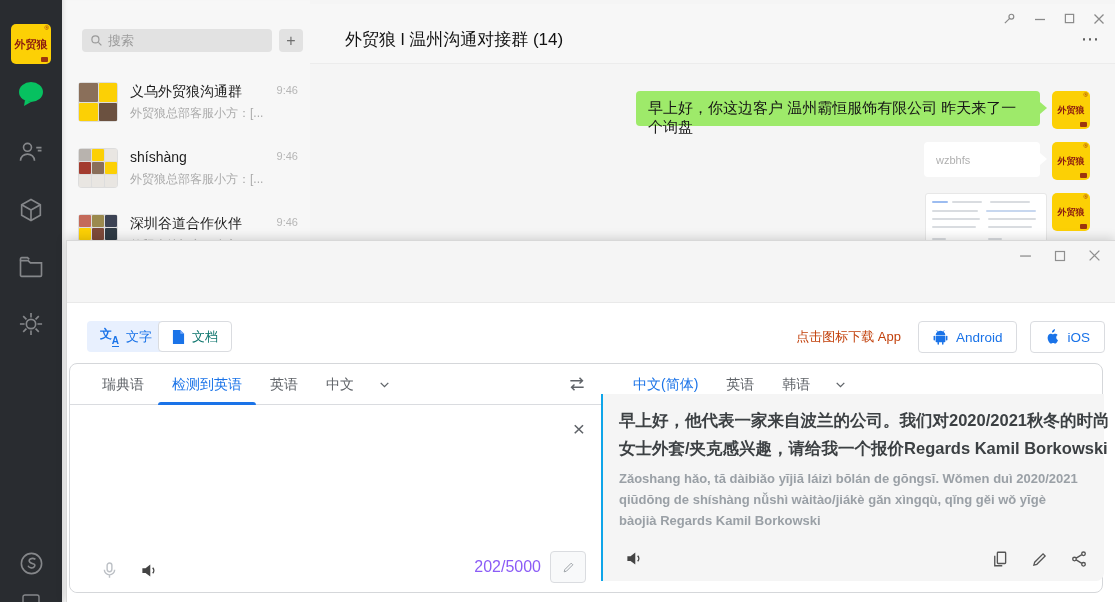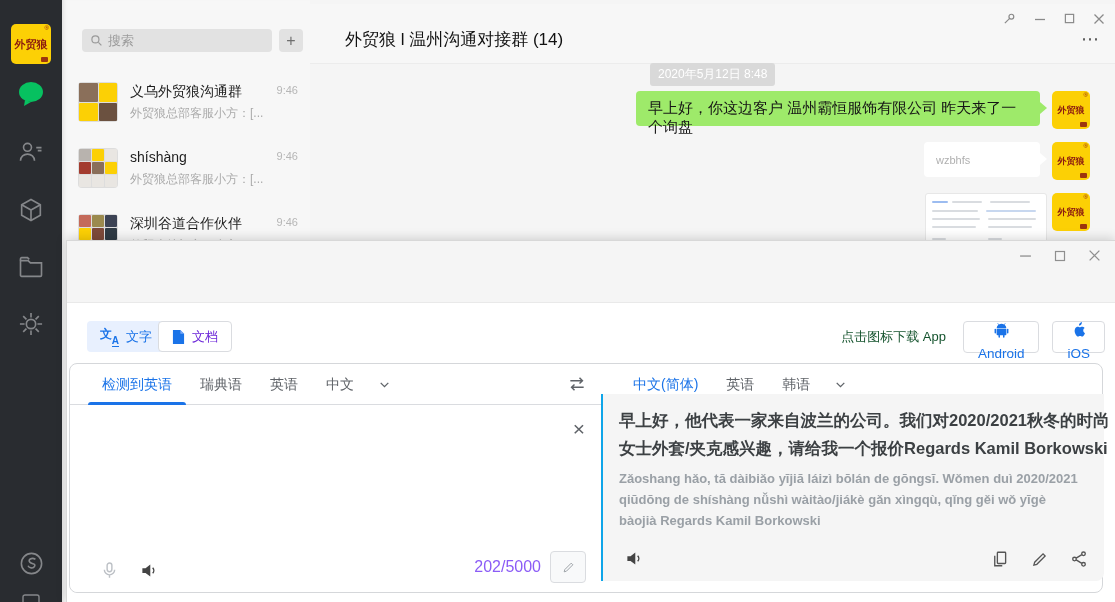--- a/index.html
+++ b/index.html
@@ -49,25 +49,25 @@
   .thumb .bl{position:absolute;background:#9cbcf0;height:2px;border-radius:1px;}
 
   
   .overlay{left:66px;top:240px;width:1049px;height:362px;background:#fff;z-index:5;
            border:1px solid #d8d8d8;border-right:none;border-bottom:none;box-sizing:border-box;
            box-shadow:0 -2px 10px rgba(0,0,0,.15);}
   .ov-titlebar{left:0;top:0;width:100%;height:62px;background:#f5f5f5;border-bottom:1px solid #e9e9e9;box-sizing:border-box;}
   .ov-btns{right:14px;top:8px;display:flex;gap:22px;color:#8f8f8f;align-items:center;}
   .modebtn{height:31px;border-radius:4px;display:flex;align-items:center;gap:7px;padding:0 13px;font-size:13px;box-sizing:border-box;}
   .mode-text{left:20px;top:80px;background:#e8f0fe;color:#1a73e8;}
-  .mode-doc{left:91px;top:80px;background:#fff;border:1px solid #dadce0;color:#6d28d9;}
+  .mode-doc{left:91px;top:80px;background:#fff;border:1px solid #dadce0;color:#0f766e;}
   .dl-row{right:10px;top:80px;display:flex;align-items:center;gap:13px;}
-  .dl-hint{color:#14532d;font-size:13px;margin-right:4px;}
+  .dl-hint{color:#c2410c;font-size:13px;margin-right:4px;}
   .storebtn{height:32px;border:1px solid #dadce0;border-radius:4px;background:#fff;color:#1a73e8;
-            font-size:13.5px;display:flex;align-items:center;gap:8px;padding:0 14px;box-sizing:border-box;flex-direction:column;}
+            font-size:13.5px;display:flex;align-items:center;gap:8px;padding:0 14px;box-sizing:border-box;}
 
   .card{left:2px;top:122px;width:1034px;height:230px;border:1px solid #d5d7da;border-radius:8px;background:#fff;box-sizing:border-box;}
   .langbar{left:0;top:0;width:100%;height:41px;border-bottom:1px solid #dadce0;box-sizing:border-box;}
   .tabs{position:absolute;top:0;display:flex;padding-left:18px;height:40px;align-items:center;}
   .ltab{padding:0 14px;font-size:14px;color:#5f6368;height:40px;line-height:40px;position:relative;white-space:nowrap;}
   .ltab.active{color:#1a73e8;}
   .ltab.active::after{content:"";position:absolute;left:0;right:0;bottom:-1px;height:3px;background:#1a73e8;border-radius:3px 3px 0 0;}
   .chev{color:#5f6368;margin-left:10px;display:flex;align-items:center;}
   .swap{left:497px;top:10px;color:#5f6368;}
 
@@ -226,21 +226,20 @@
         </span>
         <span class="icon">
           <svg width="12" height="12" viewBox="0 0 12 12">
               <path d="M1.5 1.5l9 9M10.5 1.5l-9 9" stroke="#8a8a8a" stroke-width="1.3"></path>
             </svg>
         </span>
       </div>
     </div>
     <div class="abs moredots">⋯</div>
 
-    <div class="abs datechip">2020年5月12日 8:48</div>
 
     <div class="abs">
       <div class="abs bubble" style="left:326px;top:91px;width:404px;height:35px;background:#9eea6a;">早上好，你这边客户 温州霸恒服饰有限公司 昨天来了一个询盘</div>
       <div class="tail" style="left:730px;top:102px;border-left:7px solid #9eea6a;"></div>
       <div class="abs wl-logo msg-av" style="left:742px;top:91px;width:38px;height:38px;">
         <span>外贸狼</span>
         <span class="reg">®</span>
         <span class="mini"></span>
       </div>
     </div>
@@ -336,22 +335,22 @@
               <path d="M11.3 3.1c.6-.8 1.1-1.9 1-3-1 .1-2.1.7-2.8 1.5-.6.7-1.2 1.8-1 2.9 1.1.1 2.2-.6 2.8-1.4zM13.8 10.6c0-2 1.7-3 1.7-3-.9-1.4-2.4-1.6-2.9-1.6-1.2-.1-2.4.7-3 .7-.6 0-1.6-.7-2.6-.7-1.3 0-2.6.8-3.3 2-1.4 2.5-.4 6.1 1 8.1.7 1 1.5 2.1 2.6 2 1 0 1.4-.6 2.6-.6s1.5.6 2.6.6c1.1 0 1.8-1 2.4-2 .8-1.1 1.1-2.2 1.1-2.3 0 0-2.2-.8-2.2-3.2z"></path>
             </svg>
         </span>
         <span>iOS</span>
       </div>
     </div>
 
     <div class="abs card">
       <div class="abs langbar">
         <div class="tabs" style="left:0;">
+          <span class="ltab">瑞典语</span>
           <span class="ltab active">检测到英语</span>
-          <span class="ltab">瑞典语</span>
           <span class="ltab">英语</span>
           <span class="ltab">中文</span>
           <span class="chev">
             <svg width="13" height="13" viewBox="0 0 24 24" fill="none" stroke="#5f6368" stroke-width="2.4">
                 <path d="M5 9l7 7 7-7"></path>
               </svg>
           </span>
         </div>
         <span class="abs swap icon">
           <svg width="20" height="20" viewBox="0 0 24 24" fill="none" stroke="#5f6368" stroke-width="1.8">

